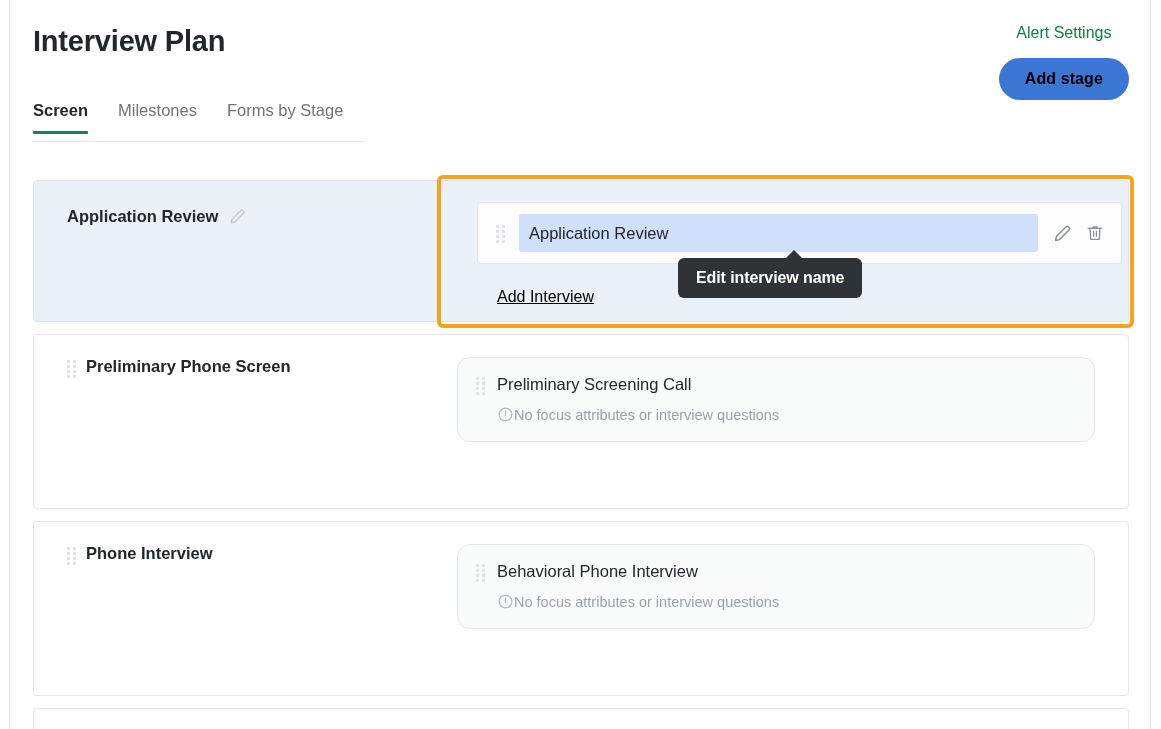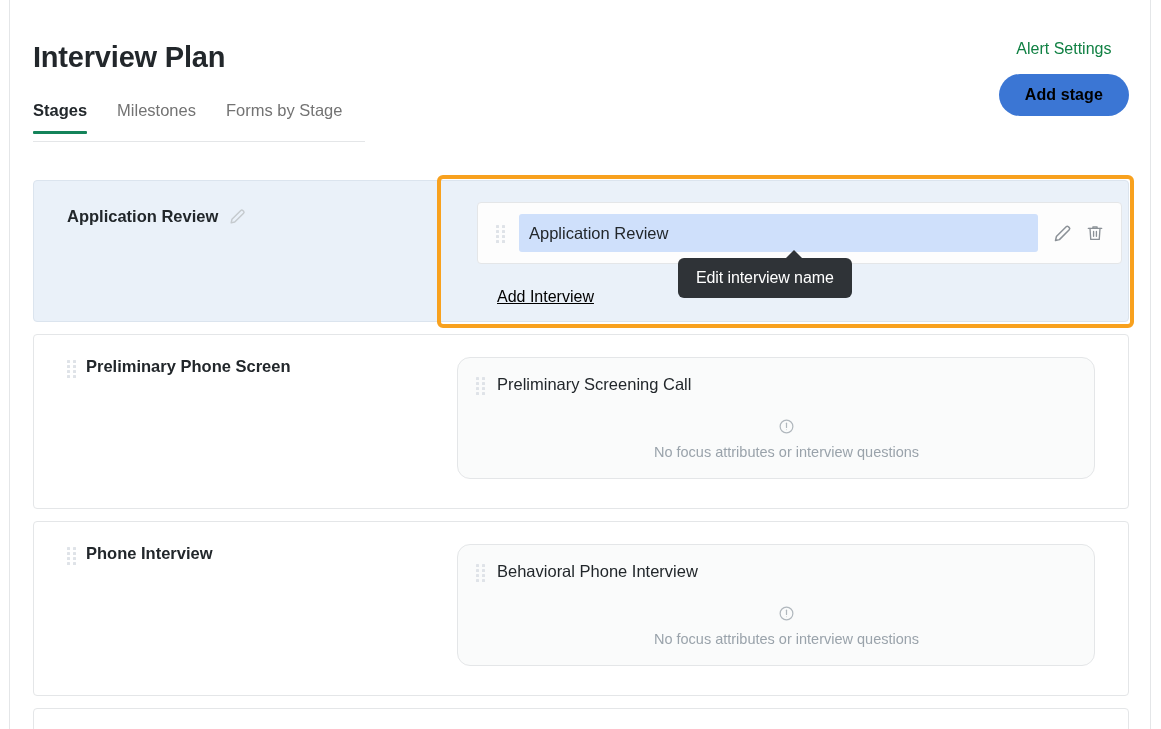--- a/index.html
+++ b/index.html
@@ -30,21 +30,20 @@
     left: 1150px; top: 0; width: 1px; height: 729px;
     background: #e4e6e8;
   }
 
   
   .page-header {
     position: absolute;
     left: 33px; top: 26px;
     width: 1096px;
     height: 52px;
-    margin-top: 16px;
   }
   .page-title {
     position: absolute;
     left: 0; top: 0;
     font-size: 29px;
     font-weight: 700;
     color: #22272b;
     letter-spacing: -0.2px;
     line-height: 1.1;
   }
@@ -211,27 +210,25 @@
     gap: 12px;
     align-items: flex-start;
   }
   .interview-box .body { flex: 1 1 auto; }
   .interview-title {
     font-size: 16.5px;
     color: #22272b;
     line-height: 1.3;
   }
   .interview-meta {
-    margin-top: 23px;
-    display: flex;
-    align-items: center;
-    gap: 9px;
+    margin-top: 11px;
+    display: flex;
+    align-items: center;
     font-size: 14.5px;
     color: #9aa3ab;
-    flex-direction: column;
   }
 
   
   .highlight-ring {
     position: absolute;
     left: 403px;   
     top: -6px;
     width: 697px;
     height: 153px;
     border: 4px solid #f8a11e;
@@ -283,21 +280,21 @@
   }
 
   
   .tooltip {
     position: absolute;
     left: 221px;
     top: 77px;
     background: #2f3337;
     color: #ffffff;
     font-size: 16px;
-    font-weight: 400;
+    font-weight: 700;
     padding: 11px 18px;
     border-radius: 6px;
     white-space: nowrap;
     z-index: 10;
     letter-spacing: -0.1px;
   }
   .tooltip::before {
     content: "";
     position: absolute;
     top: -8px;
@@ -325,21 +322,21 @@
   <div class="page-header">
     <div class="page-title">Interview Plan</div>
     <div class="header-actions">
       <span class="alert-settings-link">Alert Settings</span>
       <button class="add-stage-button">Add stage</button>
     </div>
   </div>
 
   <div class="tabs-wrap">
     <div class="tabs">
-      <div class="tab active">Stages</div>
+      <div class="tab active">Screen</div>
       <div class="tab">Milestones</div>
       <div class="tab">Forms by Stage</div>
     </div>
   </div>
   <div class="tabs-rule"></div>
 
   <div class="stage-list">
 
     <div class="stage-card highlighted">
 

